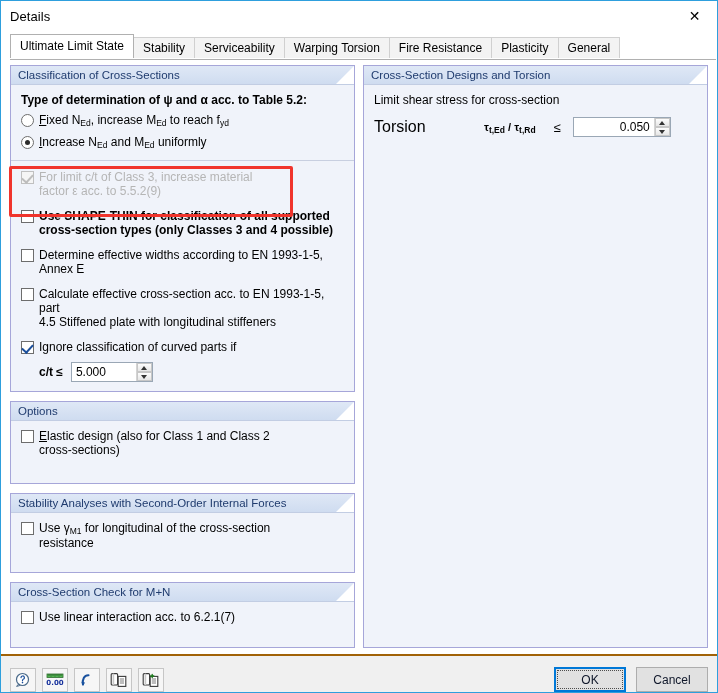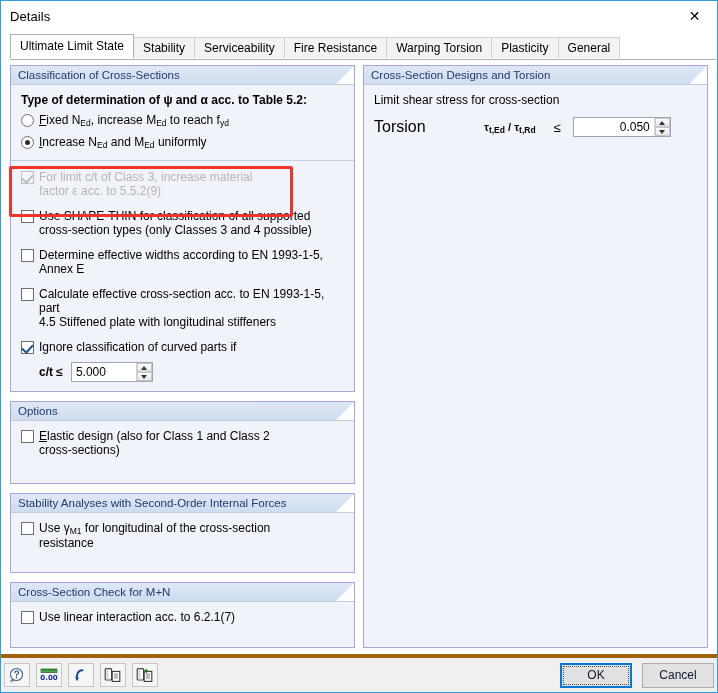--- a/index.html
+++ b/index.html
@@ -145,23 +145,23 @@
     pointer-events:none;
   }
   
   .tors-row{display:flex;align-items:center;margin-top:10px;}
   .tors-label{width:110px;font-size:16px;}
   .tau{font-size:11px;font-weight:bold;}
   .le{font-size:13px;margin:0 12px 0 18px;}
   
   .footer{
     height:38px;min-height:38px;background:#f0f0f0;
-    border-top:4px solid #a16207;
-    display:flex;align-items:center;justify-content:space-between;
-    padding:0 3px;box-sizing:border-box;
+    border-top:2px solid #a16207;
+    display:flex;align-items:flex-end;justify-content:space-between;
+    padding:0 9px;box-sizing:border-box;
   }
   .tools{display:flex;gap:6px;}
   .toolbtn{
     width:26px;height:24px;border:1px solid #c6c6c6;background:#f6f6f6;
     display:flex;align-items:center;justify-content:center;cursor:default;
     box-sizing:border-box;
   }
   .actions{display:flex;gap:10px;}
   .btn{
     width:72px;height:25px;border:1px solid #adadad;background:#e1e1e1;
@@ -182,22 +182,22 @@
   <div class="titlebar">
     <div class="title-text">Details</div>
     <div class="close-btn">✕</div>
   </div>
 
   <div class="tabstrip-wrap">
     <div class="tabstrip">
       <div class="tab active">Ultimate Limit State</div>
       <div class="tab">Stability</div>
       <div class="tab">Serviceability</div>
+      <div class="tab">Warping Torsion</div>
       <div class="tab">Fire Resistance</div>
-      <div class="tab">Warping Torsion</div>
       <div class="tab">Plasticity</div>
       <div class="tab">General</div>
     </div>
     <div class="tabline"></div>
   </div>
 
   <div class="content">
     <div class="columns">
 
       <div class="col col-left">
@@ -223,21 +223,21 @@
             <div style="border-top:1px solid #c8cfe0;margin:0 -10px 9px -10px;"></div>
 
             <div class="row" style="margin-bottom:11px;">
               <span class="cb checked disabled"></span>
               <span class="lbl dim">
                 <span>For limit c/t of Class 3, increase material</span><br>
                 <span>factor ε acc. to 5.5.2(9)</span>
               </span>
             </div>
 
-            <div class="row" style="margin-bottom:11px;">
+            <div class="row" style="margin-bottom:11px;font-weight:bold;">
               <span class="cb"></span>
               <span class="lbl">
                 <span>Use SHAPE-THIN for classification of all supported</span><br>
                 <span>cross-section types (only Classes 3 and 4 possible)</span>
               </span>
             </div>
 
             <div class="row" style="margin-bottom:11px;">
               <span class="cb"></span>
               <span class="lbl">Determine effective widths according to EN 1993-1-5, Annex E</span>

